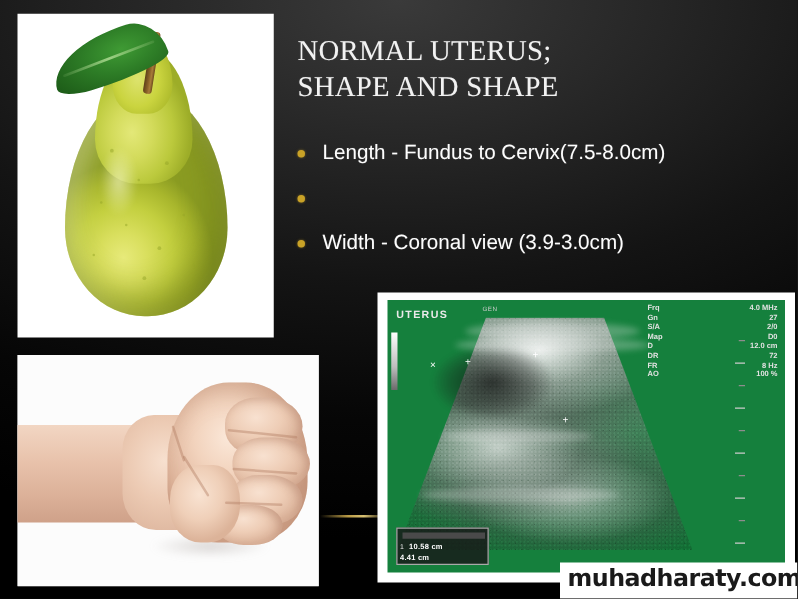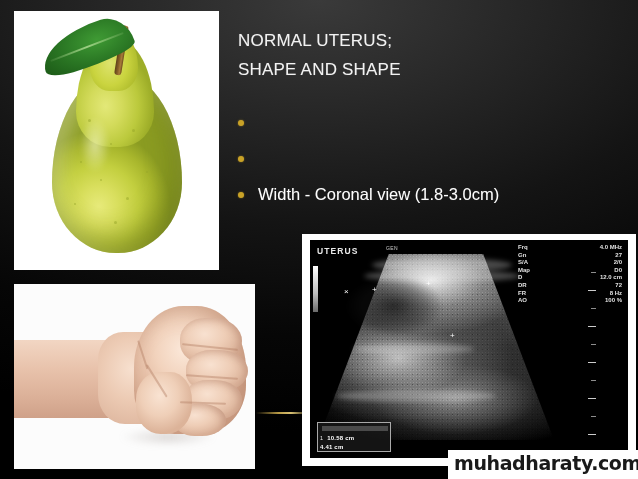--- a/index.html
+++ b/index.html
@@ -18,26 +18,27 @@
       #000;
     overflow:hidden;
   }
 
   
   #title-block {
     position:absolute; left:238px; top:26px; width:392px;
   }
   .title-line {
     color:#f2f2f2;
-    font-size:17px;
+    font-size:23px;
     line-height:29px;
     letter-spacing:0.2px;
     font-weight:400;
     text-shadow:0 0 1px rgba(255,255,255,.25);
     white-space:nowrap;
+    font-family:Liberation Serif, serif;
   }
 
   
   #bullets {
     position:absolute; left:238px; top:112px; width:396px;
   }
   .bullet-row {
     display:flex; align-items:flex-start;
     height:36px;
   }
@@ -178,21 +179,21 @@
   }
 
   
   #ultrasound-photo {
     position:absolute; left:302px; top:234px; width:334px; height:232px;
     background:#ffffff;
     padding:6px 8px 8px 8px;
   }
   .us-screen {
     position:relative; width:100%; height:100%;
-    background:#000000;
+    background:#15803d;
     overflow:hidden;
   }
   .us-label {
     position:absolute; left:7px; top:6px;
     color:#e9e9e9; font-size:8.5px; font-weight:bold;
     letter-spacing:1.1px;
     font-family:"Liberation Sans", sans-serif;
   }
   .us-topcode {
     position:absolute; left:76px; top:5px;
@@ -295,27 +296,28 @@
 <div id="slide">
 
   <div id="title-block">
     <div class="title-line">NORMAL UTERUS;</div>
     <div class="title-line">SHAPE AND SHAPE</div>
   </div>
 
   <div id="bullets">
     <div class="bullet-row">
       <span class="bullet-dot"></span>
+      <span class="bullet-text">Length - Fundus to Cervix(7.5-8.0cm)</span>
     </div>
     <div class="bullet-row">
       <span class="bullet-dot"></span>
     </div>
     <div class="bullet-row">
       <span class="bullet-dot"></span>
-      <span class="bullet-text">Width - Coronal view (1.8-3.0cm)</span>
+      <span class="bullet-text">Width - Coronal view (3.9-3.0cm)</span>
     </div>
   </div>
 
   <div id="gold-divider"></div>
 
   <div id="pear-photo">
     <div class="pear-stage">
       <div class="pear-body"></div>
       <div class="pear-neck"></div>
       <div class="pear-neck2"></div>

